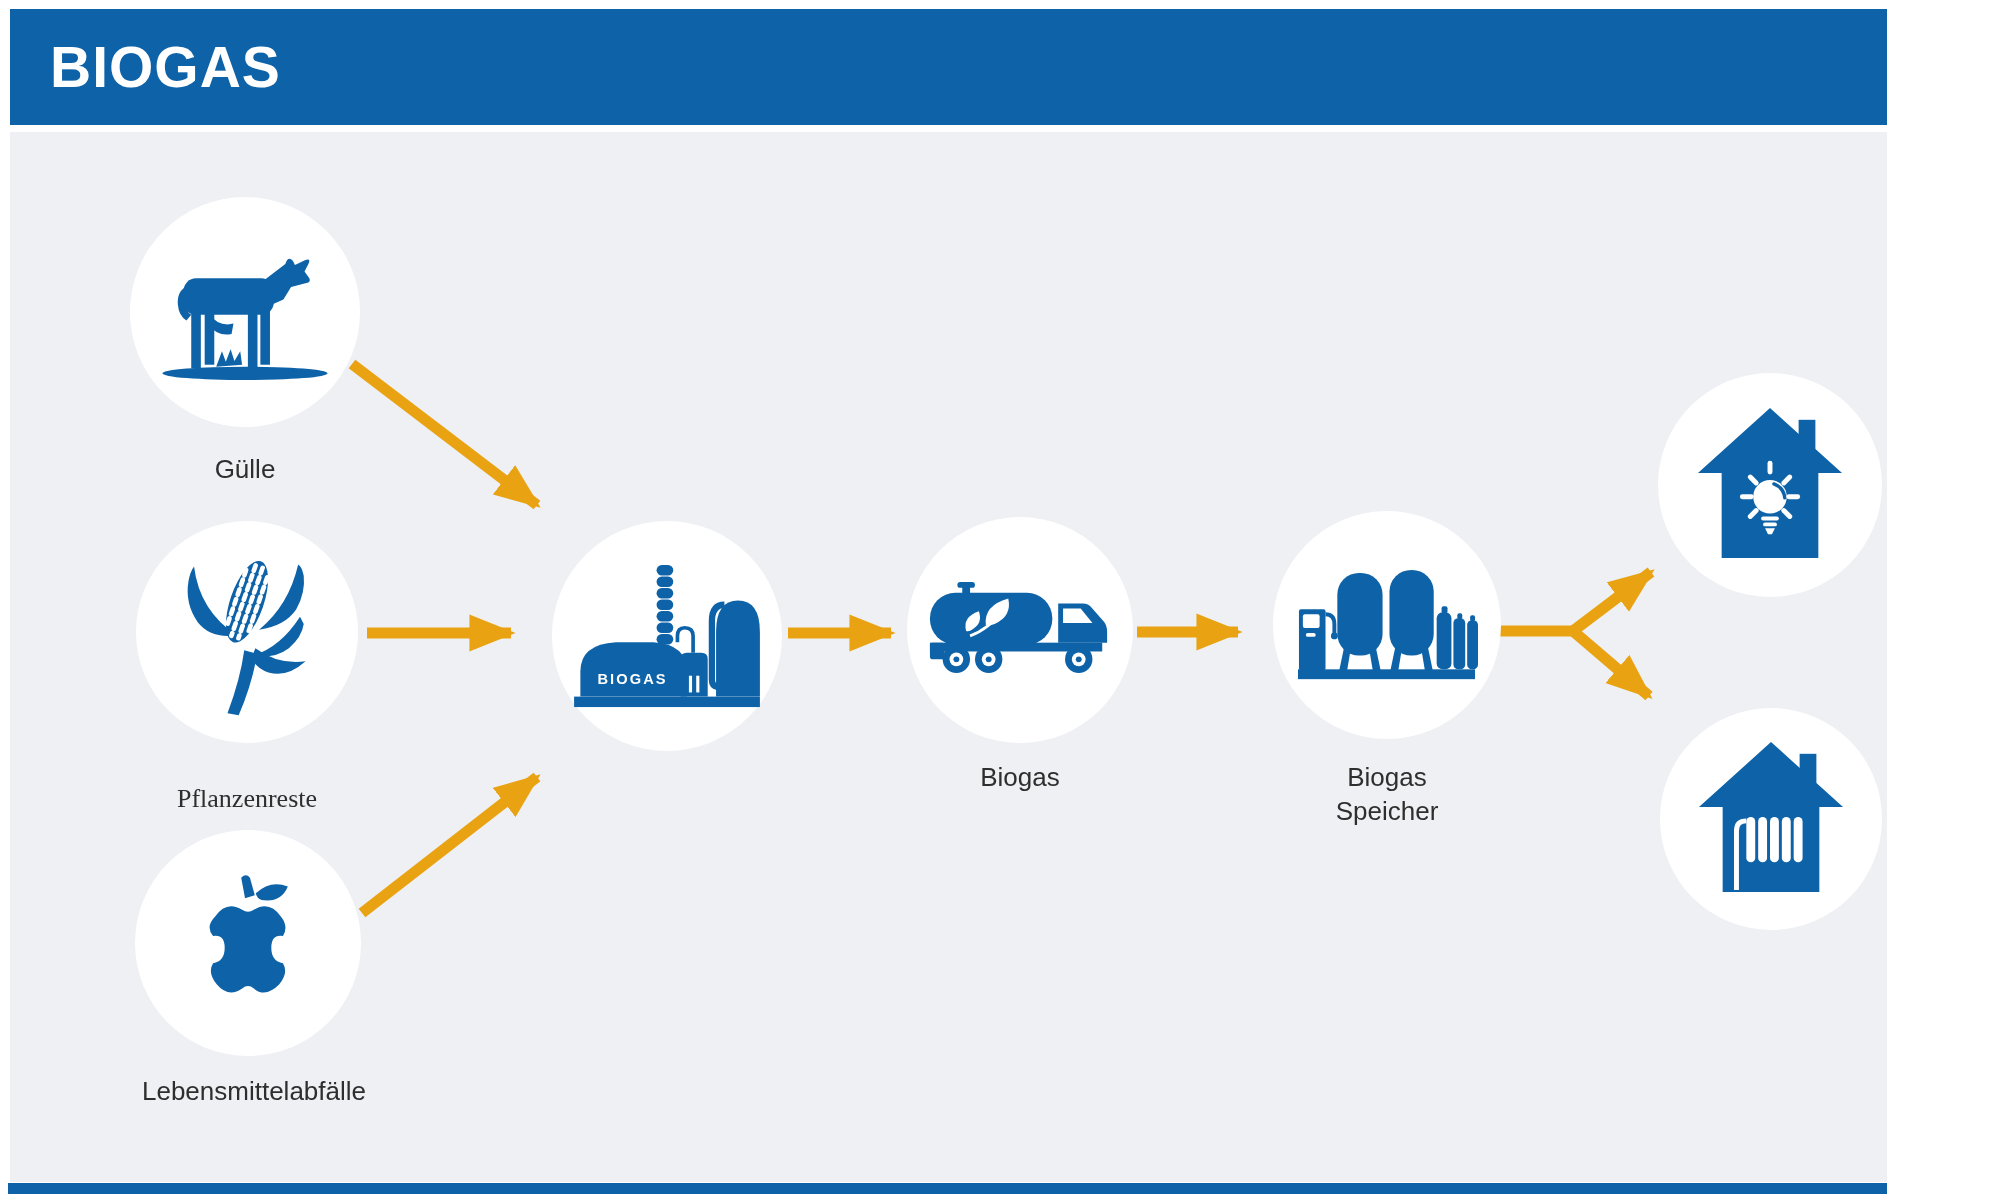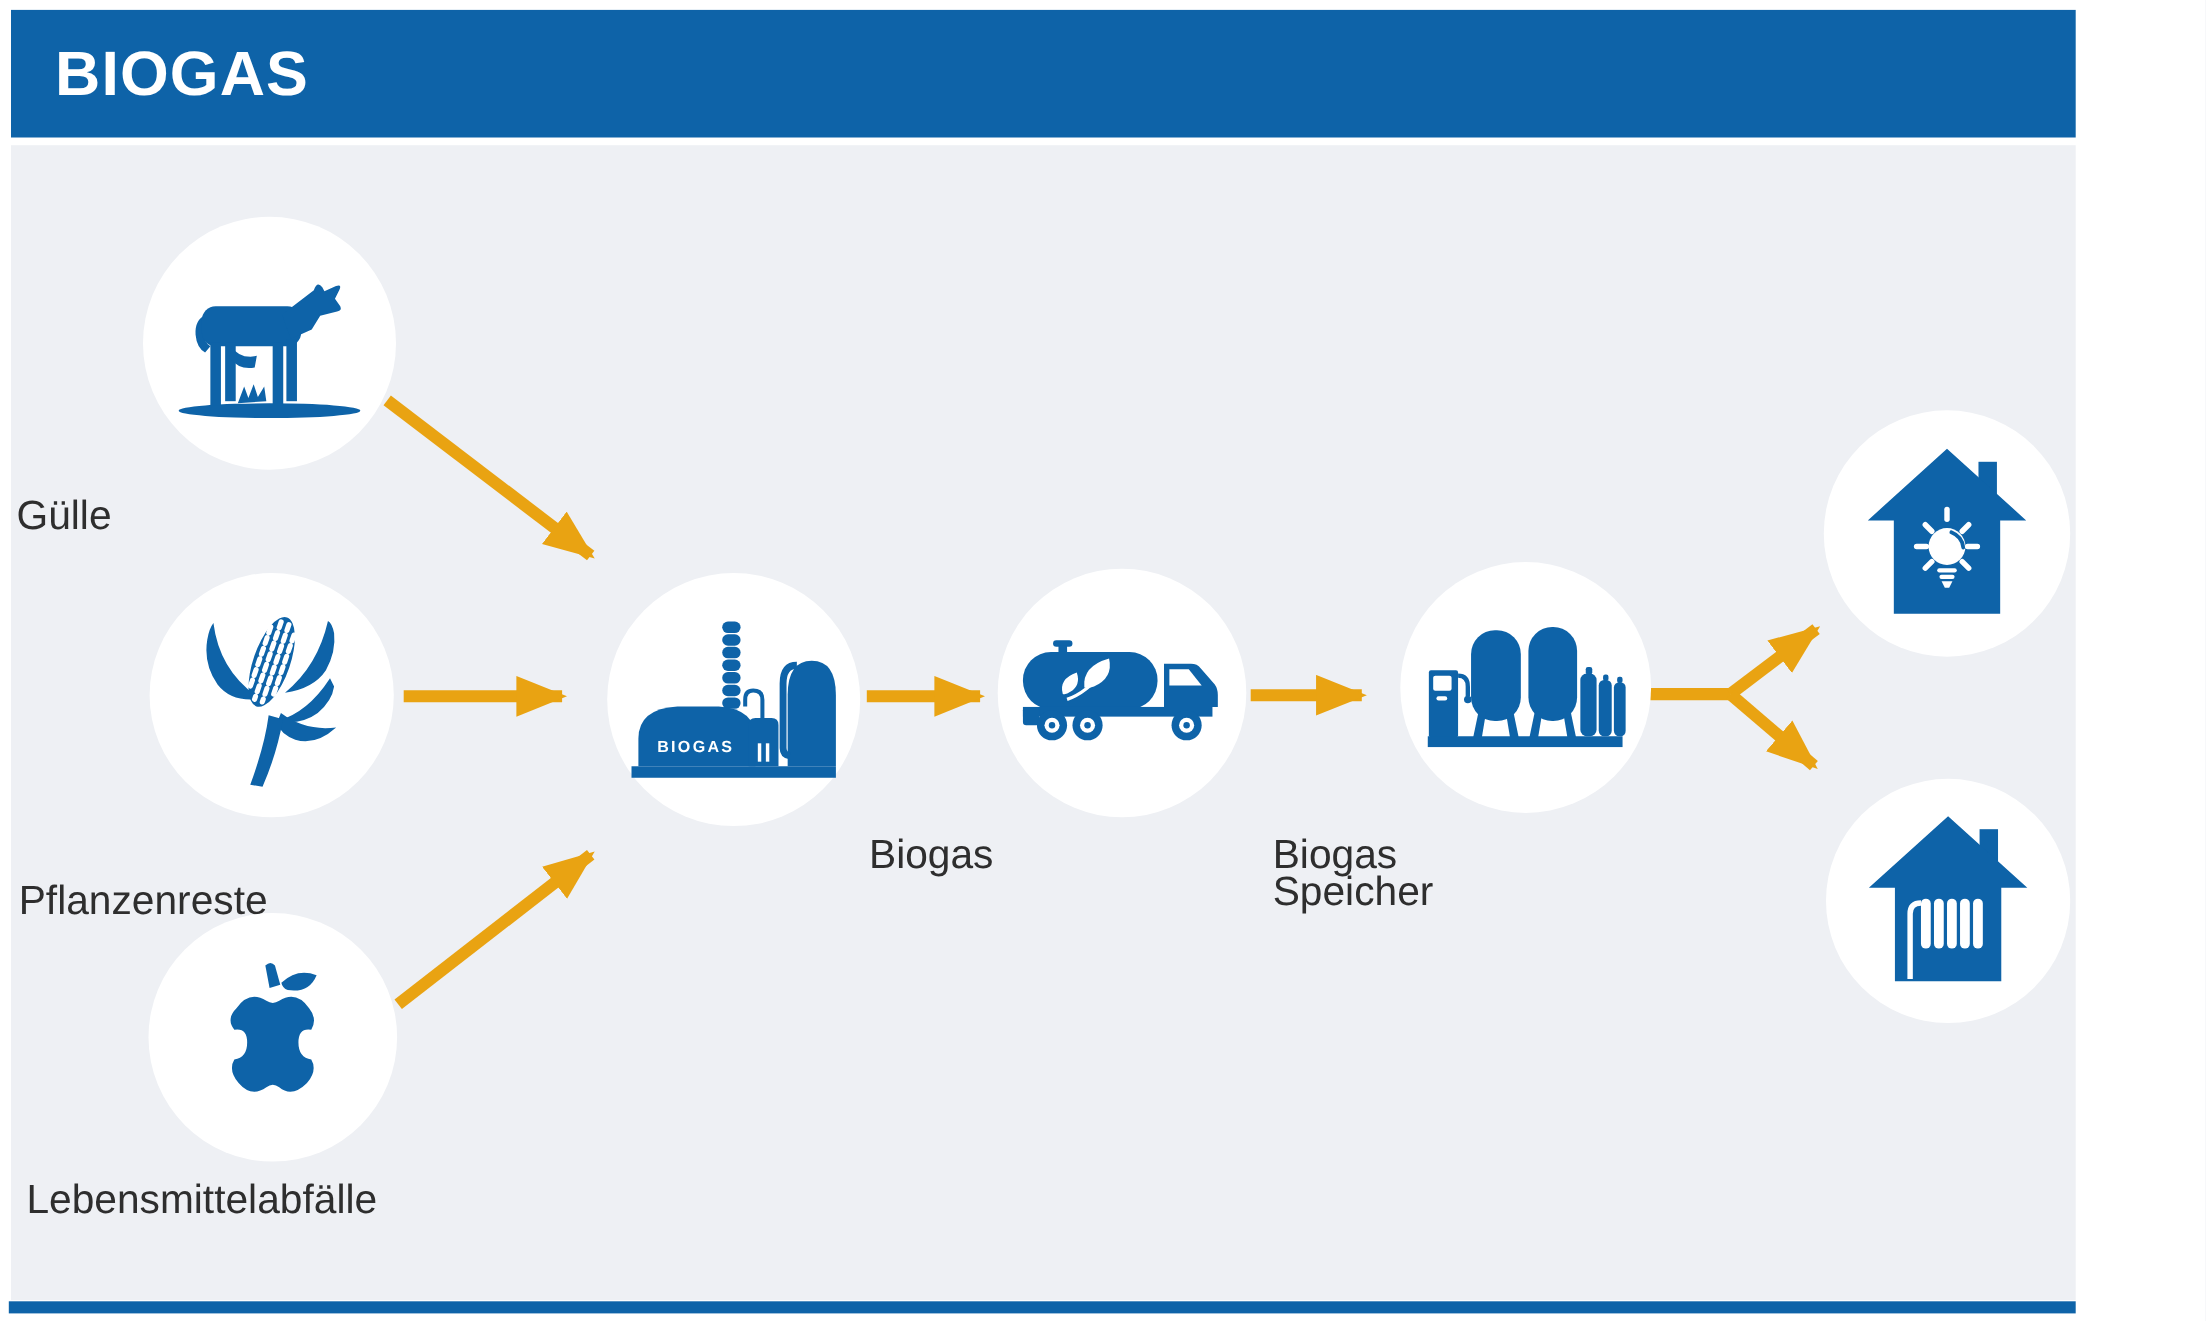--- a/index.html
+++ b/index.html
@@ -36,22 +36,22 @@
   .arrows{position:absolute;left:0;top:0;width:1984px;height:1050px;pointer-events:none;}
 
   .node{
     position:absolute;border-radius:50%;
     background:var(--circle_background,#ffffff);
     display:flex;align-items:center;justify-content:center;
   }
   .node svg{color:var(--primary_blue,#0e63a8);display:block;}
 
   .lbl{
-    position:absolute;width:460px;text-align:left;
-    color:var(--label_text,#2e2e2e);font-size:37px;line-height:34px;
+    position:absolute;width:460px;text-align:center;
+    color:var(--label_text,#2e2e2e);font-size:26px;line-height:34px;
   }
 
   .edge-tick{position:absolute;width:4px;height:10px;background:var(--primary_blue,#0e63a8);}
 </style>
 </head>
 <body>
 
 <div class="page">
 
   <header class="topbar">
@@ -109,21 +109,21 @@
           </g>
         </g>
         <g transform="rotate(19 85 60)" stroke="#fff" stroke-width="5" stroke-dasharray="6 5" fill="none" stroke-linecap="round">
           <line x1="73" y1="28" x2="73" y2="92"></line>
           <line x1="81" y1="20" x2="81" y2="100"></line>
           <line x1="89" y1="20" x2="89" y2="100"></line>
           <line x1="97" y1="28" x2="97" y2="92"></line>
         </g>
       </svg>
     </div>
-    <div class="lbl" style="left:7px;top:670px;">Pflanzenreste</div>
+    <div class="lbl" style="left:7px;top:650px;font-family:Liberation Serif, serif;">Pflanzenreste</div>
 
     <div class="node" style="left:125px;top:698px;width:226px;height:226px;">
       <svg width="136" viewBox="0 0 140 150">
         <g fill="currentColor">
           <path d="M63 8 q5 -5 9 0 l5 18 -10 3 z"></path>
           <path d="M78 24 q15 -14 33 -7 q-7 17 -27 14 q-5 -2 -6 -7 z"></path>
           <path d="M36 48 Q48 31 64 41 Q70 45 76 41 Q92 31 104 48 Q112 58 106 68 Q94 66 94 80 Q94 94 106 96 Q112 106 102 118 Q88 132 76 122 Q70 117 64 122 Q50 132 38 118 Q28 106 34 96 Q46 94 46 80 Q46 66 34 68 Q26 58 36 48 Z"></path>
         </g>
       </svg>
     </div>

